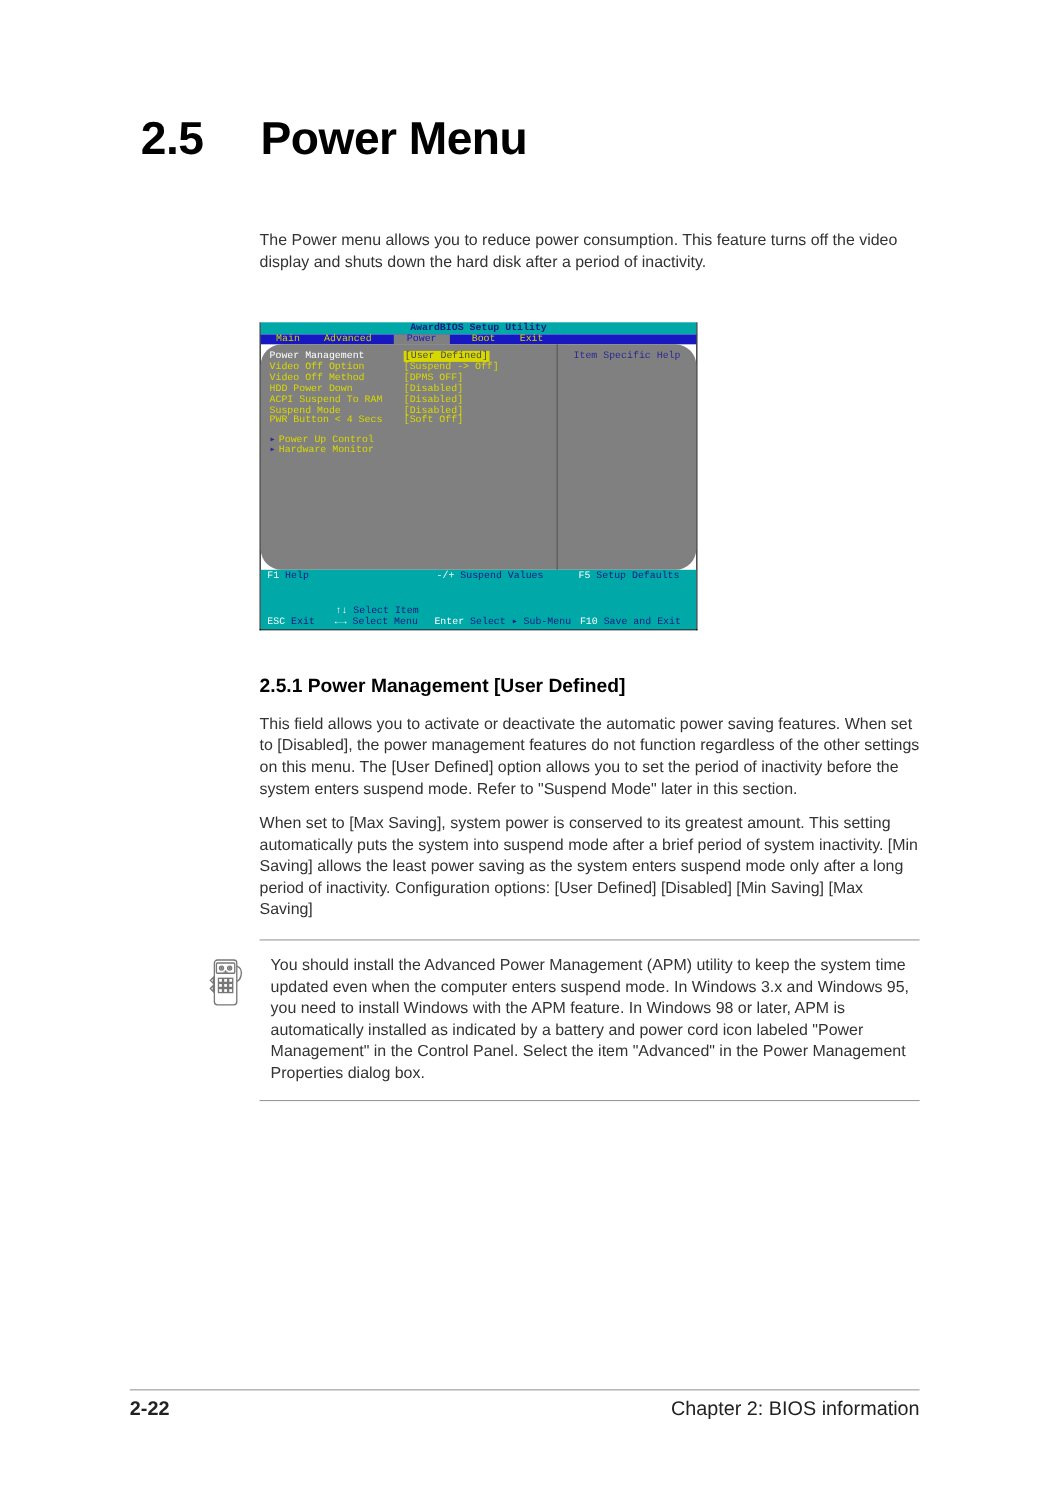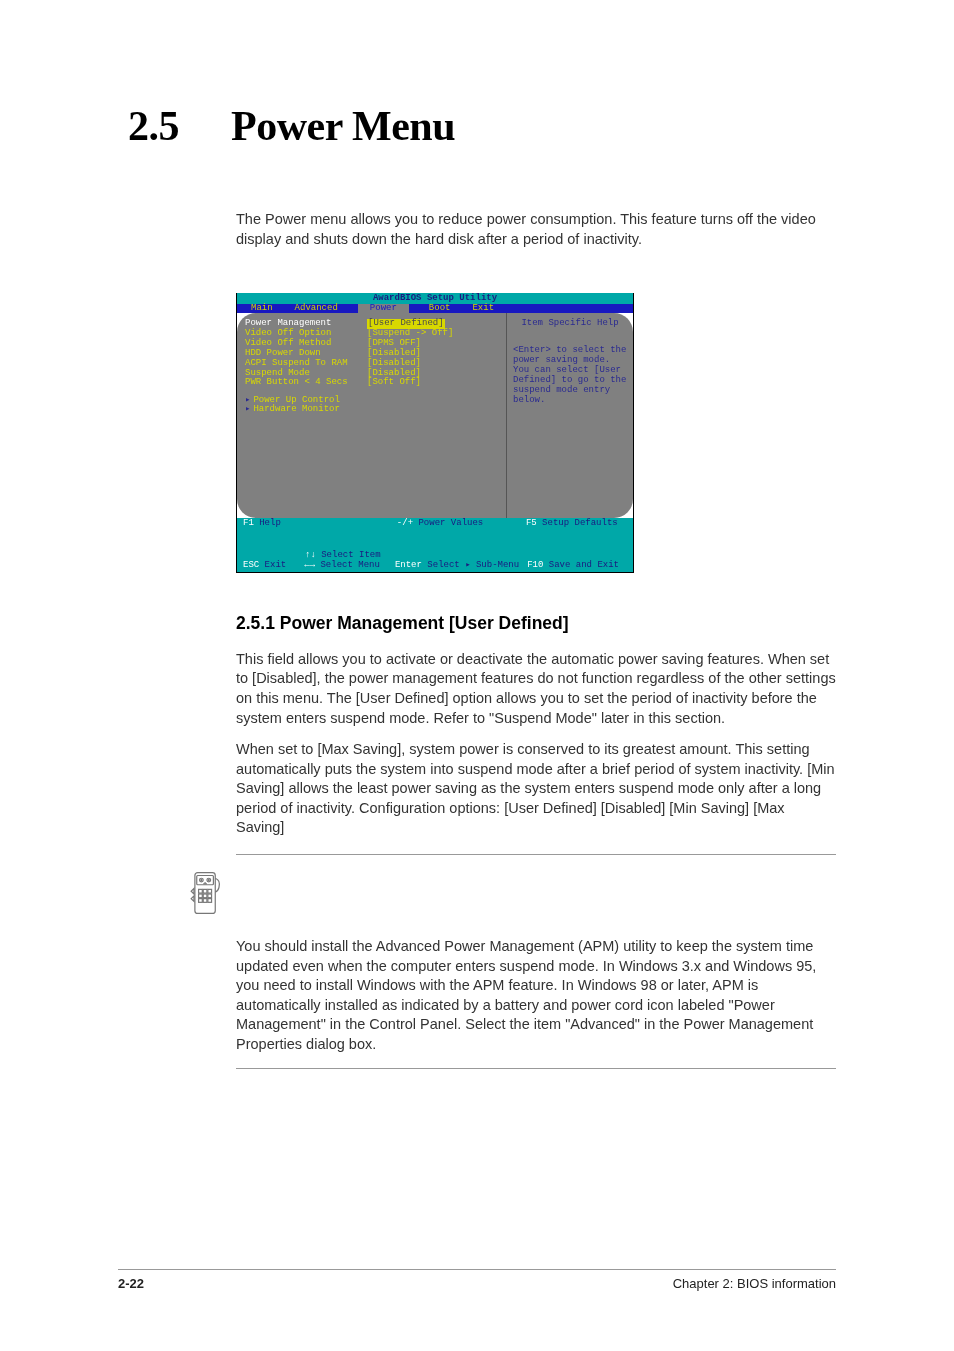--- a/index.html
+++ b/index.html
@@ -8,21 +8,21 @@
     height: 1351px;
     background: #ffffff;
     font-family: Arial, Helvetica, sans-serif;
     color: #000;
     position: relative;
   }
   .page {
     padding: 102px 118px 0 128px;
   }
   .section-heading {
-    font-family: Liberation Serif, serif;
+    font-family: Liberation Sans, sans-serif;
     font-weight: 900;
     font-size: 42px;
     letter-spacing: -0.5px;
     margin-bottom: 60px;
     font-stretch: condensed;
   }
   .section-heading .num {
     margin-right: 52px;
   }
   .body-text {
@@ -129,21 +129,20 @@
 
   
   .note-box {
     margin: 16px 0 18px 108px;
     border-top: 1px solid #999;
     border-bottom: 1px solid #999;
     padding: 14px 0 14px 0;
     display: flex;
     align-items: flex-start;
     gap: 18px;
-    flex-direction: column;
   }
   .note-icon {
     width: 44px;
     flex: 0 0 44px;
     margin-left: -52px;
     display: flex;
     justify-content: center;
   }
   .note-icon svg { width: 44px; height: 50px; stroke: #777; fill: none; stroke-width: 1.3; }
   .note-text {
@@ -155,21 +154,21 @@
   
   .page-footer {
     position: absolute;
     bottom: 60px;
     left: 118px;
     right: 118px;
     border-top: 1px solid #999;
     padding-top: 6px;
     display: flex;
     justify-content: space-between;
-    font-size: 13px;
+    font-size: 18px;
     color: #666;
   }
   .page-footer .left { font-weight: bold; font-family: 'Arial Black', Arial, sans-serif; color: #222;}
   .page-footer .right { font-family: 'Arial Black', Arial, sans-serif; color: #222;}
 </style>
 </head>
 <body>
 
 <div class="page">
   <h1 class="section-heading">
@@ -223,28 +222,27 @@
             <span class="label">PWR Button &lt; 4 Secs</span>
             <span class="val">[Soft Off]</span>
           </div>
           <div class="bios-sub">
             <div><span class="tri">▸</span><span>Power Up Control</span></div>
             <div><span class="tri">▸</span><span>Hardware Monitor</span></div>
           </div>
         </div>
       <div class="bios-right">
         <div class="bios-right-title">Item Specific Help</div>
-        <div class="bios-help-text">&lt;Enter&gt; to select the power saving mode. You can select [User Defined] to go to the suspend mode entry below.</div>
       </div>
     </div>
     <div class="bios-footer" id="bios-footer">
         <div class="bios-footer-row">
           <span class="cell" style="width: 58px;"><span class="k">F1  </span><span class="l">Help</span></span>
           <span class="cell" style="width: 90px; margin-top: 32px;"><span class="k">↑↓  </span><span class="l">Select Item</span></span>
-          <span class="cell" style="width: 130px;"><span class="k">-/+  </span><span class="l">Power Values</span></span>
+          <span class="cell" style="width: 130px;"><span class="k">-/+  </span><span class="l">Suspend Values</span></span>
           <span class="cell" style="width: 100px;"><span class="k">F5  </span><span class="l">Setup Defaults</span></span>
         </div>
         <div class="bios-footer-row">
           <span class="cell" style="width: 58px;"><span class="k">ESC  </span><span class="l">Exit</span></span>
           <span class="cell" style="width: 90px;"><span class="k">←→  </span><span class="l">Select Menu</span></span>
           <span class="cell" style="width: 130px;"><span class="k">Enter  </span><span class="l">Select ▸ Sub-Menu</span></span>
           <span class="cell" style="width: 100px;"><span class="k">F10  </span><span class="l">Save and Exit</span></span>
         </div>
       </div>
   </div>

